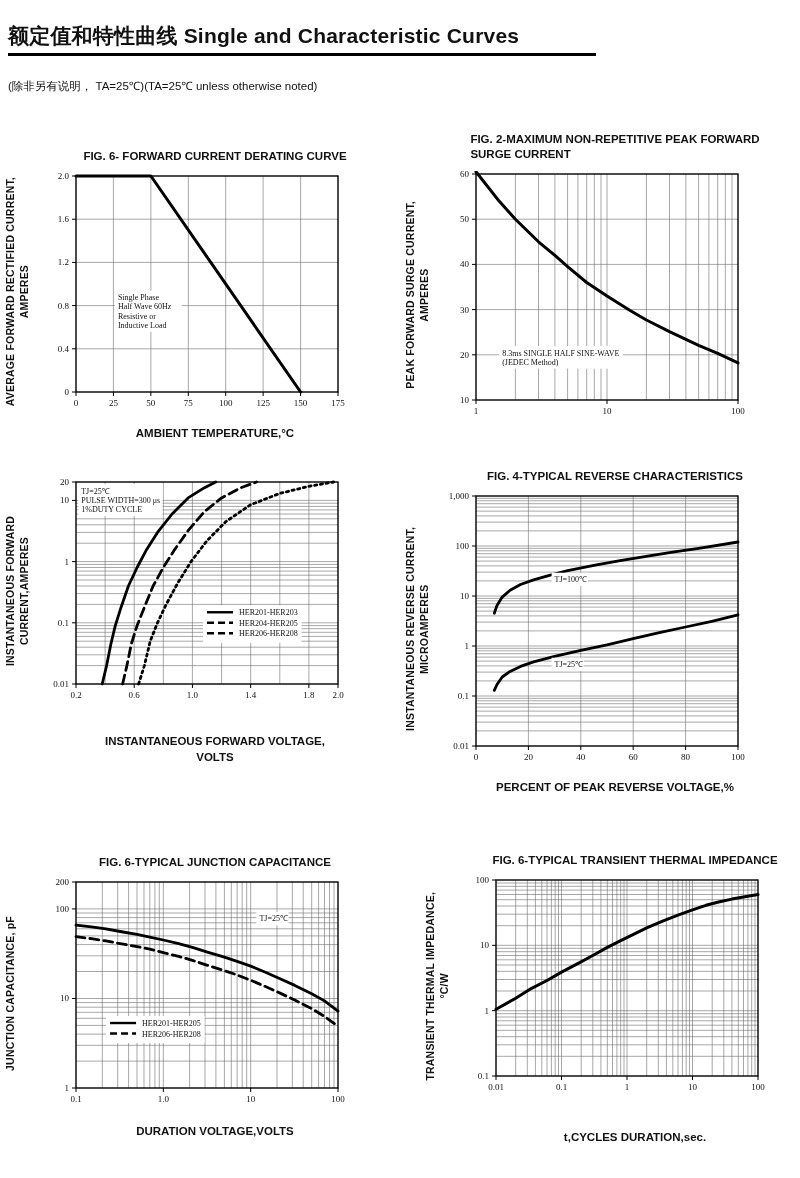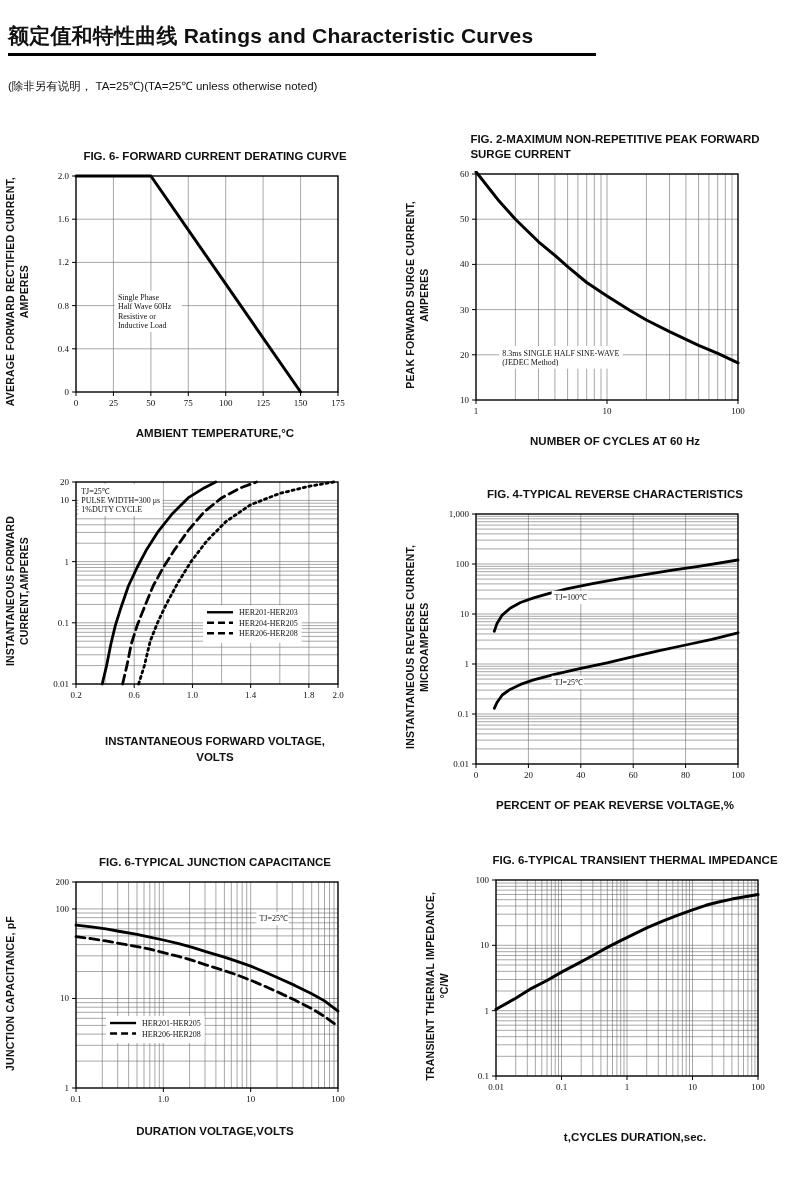--- a/index.html
+++ b/index.html
@@ -4,21 +4,21 @@
 <style>
   html,body{margin:0;padding:0;background:#fff;}
   body{width:800px;height:1178px;position:relative;overflow:hidden;
        font-family:"Liberation Sans",sans-serif;color:#111;}
   header{position:absolute;left:8px;top:22px;width:784px;}
   h1{margin:0;font-size:21px;font-weight:700;letter-spacing:0.2px;
      border-bottom:3px solid #000;width:588px;padding-bottom:3px;}
   .subtitle{font-size:11.5px;margin-top:22px;}
   .fig{position:absolute;width:392px;margin:0;}
   #f1{left:4px;top:134px}  #f2{left:404px;top:132px}
-  #f3{left:4px;top:474px}  #f4{left:404px;top:472px}
+  #f3{left:4px;top:474px}  #f4{left:404px;top:454px}
   #f5{left:4px;top:840px}  #f6{left:424px;top:838px}
   .fig-title{font-weight:700;font-size:11.5px;white-space:pre-line;
              min-height:30px;display:flex;align-items:flex-end;justify-content:center;
              margin-left:30px;line-height:1.3;margin-bottom:4px;}
   .fig-body{display:flex;align-items:center;}
   .ylabel{writing-mode:vertical-rl;transform:rotate(180deg);font-weight:700;font-size:10.5px;
           text-align:center;white-space:pre-line;line-height:1.3;width:30px;letter-spacing:0.2px;}
   .xlabel{font-weight:700;font-size:11.5px;text-align:center;margin-left:30px;margin-top:10px;
           white-space:pre-line;line-height:1.35;}
   #f3 .xlabel{margin-top:26px} #f5 .xlabel{margin-top:12px} #f6 .xlabel{margin-top:30px}
@@ -27,21 +27,21 @@
   .grid{stroke:#6b6b6b;stroke-width:0.6;}
   .frame{fill:none;stroke:#000;stroke-width:1.4;}
   .tick{stroke:#000;stroke-width:1;}
   .ticklab{font-size:9px;}
   .ann{font-size:8px;}
 </style>
 </head>
 <body>
 
 <header>
-  <h1>额定值和特性曲线 Ratings and Characteristic Curves</h1>
+  <h1>额定值和特性曲线 Single and Characteristic Curves</h1>
   <div class="subtitle">(除非另有说明， TA=25℃)(TA=25℃  unless otherwise noted)</div>
 </header>
 
 <figure class="fig" id="f1">
   <div class="fig-title">FIG. 6- FORWARD CURRENT DERATING CURVE</div>
   <div class="fig-body">
     <div class="ylabel">AVERAGE FORWARD RECTIFIED CURRENT,
 AMPERES</div>
     <svg width="318" height="248" viewBox="0 0 318 248">
         <g transform="translate(42,8)">
@@ -158,21 +158,20 @@
         <g transform="translate(42,8)" clip-path="url(#clip1)">
           <polyline points="0.0,-2.3 23.1,27.1 39.4,45.2 62.5,67.8 78.9,81.4 91.6,92.7 110.7,108.5 131.0,122.0 154.1,136.5 170.4,146.0 193.5,157.7 209.9,165.4 222.6,171.3 241.7,179.4 262.0,188.9" fill="none" stroke="#000" stroke-width="3" stroke-linejoin="round" stroke-linecap="round"></polyline>
         </g>
         <g transform="translate(42,8)">
           <rect x="23.200000000000003" y="172.02" width="123.44999999999999" height="22.6" fill="#fff"></rect>
           <text x="26.200000000000003" y="181.52" class="ann">8.3ms SINGLE HALF SINE-WAVE</text>
           <text x="26.200000000000003" y="190.82000000000002" class="ann">(JEDEC Method)</text>
         </g>
       </svg>
   </div>
-  <div class="xlabel">NUMBER OF CYCLES AT 60 Hz</div>
 </figure>
 
 <figure class="fig" id="f3">
   <div class="fig-body">
     <div class="ylabel">INSTANTANEOUS FORWARD
 CURRENT,AMPERES</div>
     <svg width="318" height="234" viewBox="0 0 318 234">
         <g transform="translate(42,8)">
           <line x1="29.1" y1="0" x2="29.1" y2="202" class="grid"></line>
           <line x1="58.2" y1="0" x2="58.2" y2="202" class="grid"></line>

